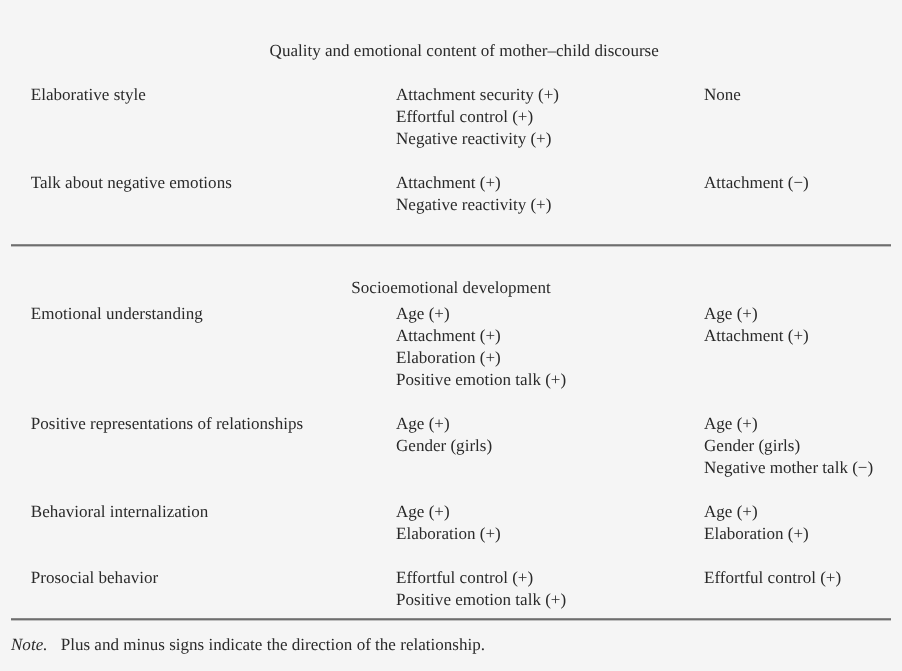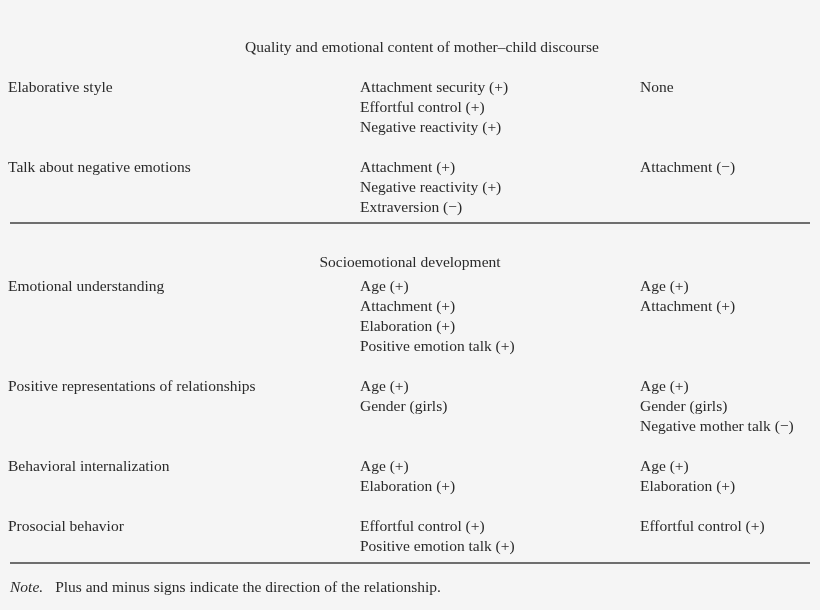--- a/index.html
+++ b/index.html
@@ -23,21 +23,21 @@
       text-align: center;
       line-height: 20px;
     }
     .row {
       position: absolute;
       left: 0;
       width: 820px;
     }
     .col-label {
       position: absolute;
-      left: 8px;
+      left: 28px;
       top: 0;
       line-height: 20px;
       white-space: nowrap;
     }
     .col-a {
       position: absolute;
       left: 360px;
       top: 0;
     }
     .col-b {
@@ -85,21 +85,20 @@
   <div class="col-b">
     <span class="line">None</span>
   </div>
 </div>
 
 <div class="row" style="top:157px;">
   <span class="col-label">Talk about negative emotions</span>
   <div class="col-a">
     <span class="line">Attachment (+)</span>
     <span class="line">Negative reactivity (+)</span>
-    <span class="line">Extraversion (−)</span>
   </div>
   <div class="col-b">
     <span class="line">Attachment (−)</span>
   </div>
 </div>
 
 <div class="rule" style="top:222px;"></div>
 
 <div class="section-title" style="top:236px;margin-top:16px;">Socioemotional development</div>
 

